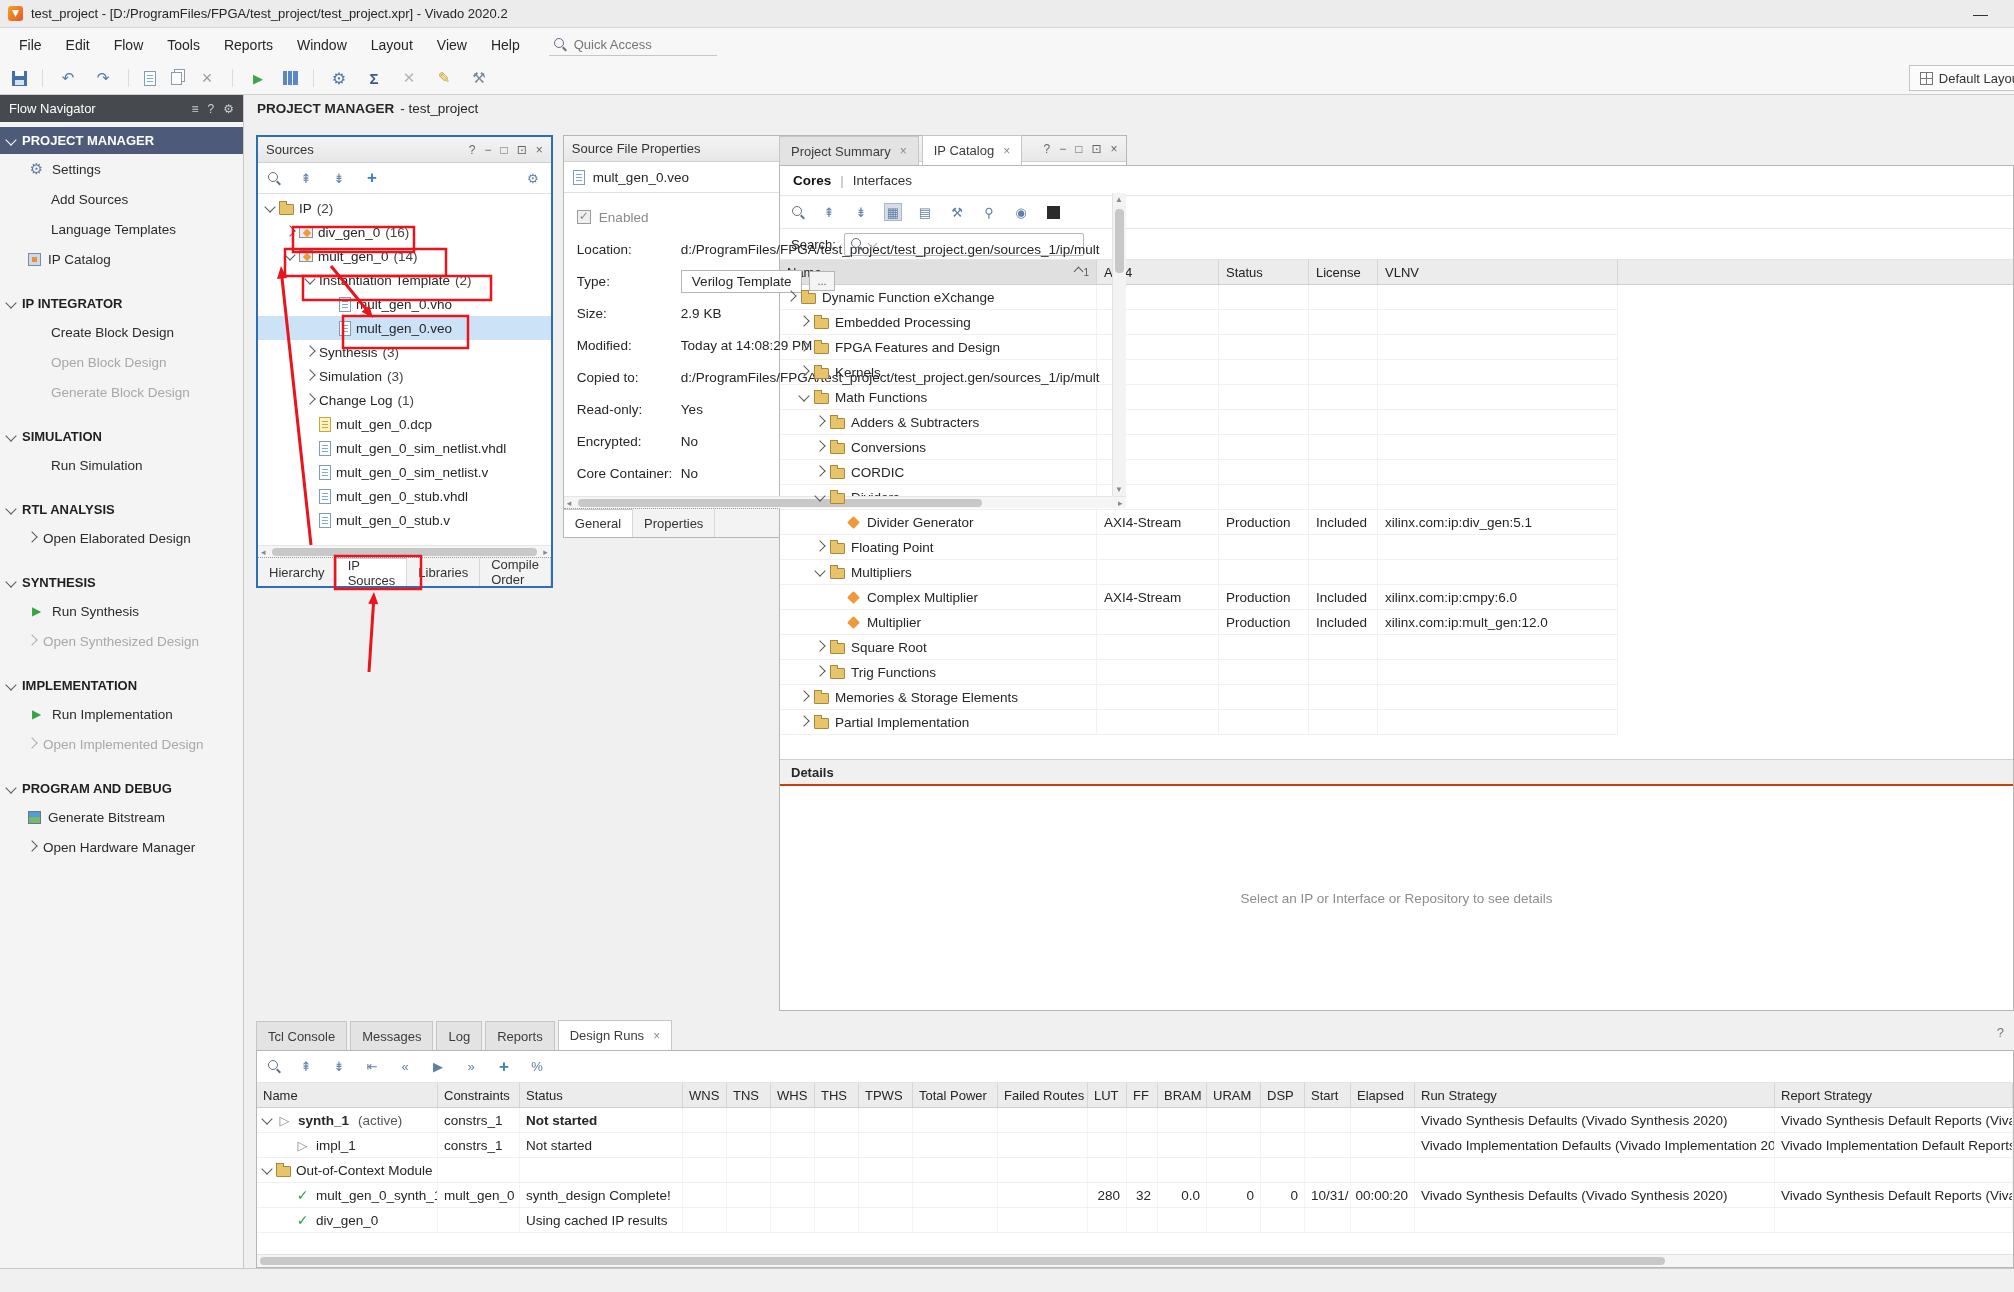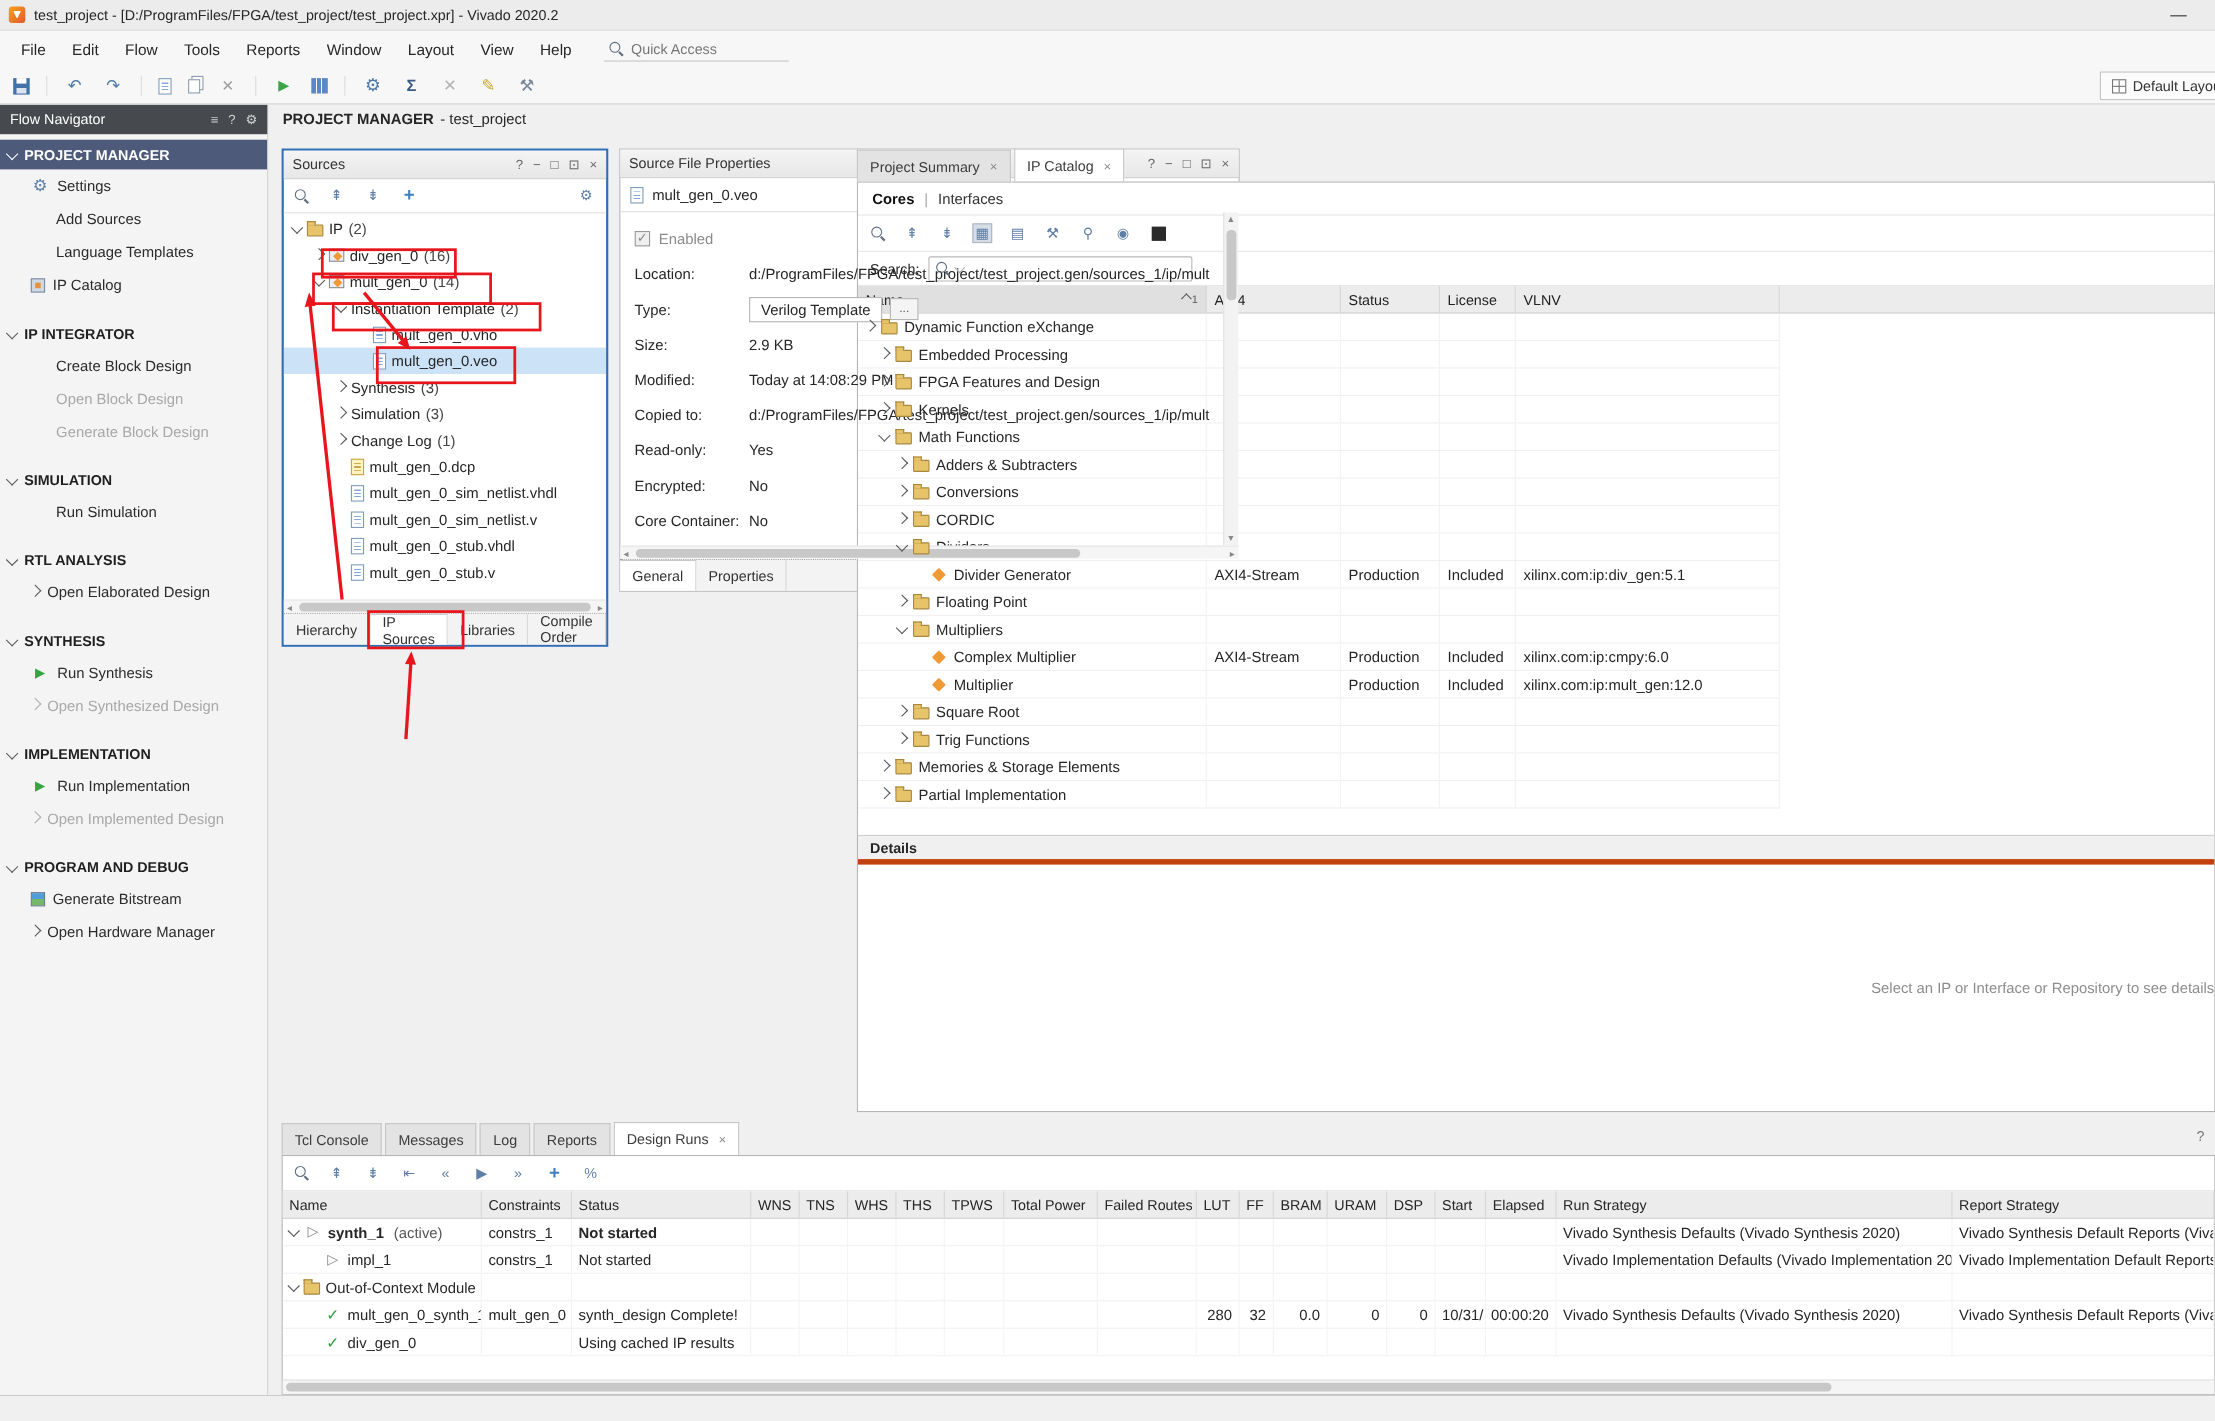--- a/index.html
+++ b/index.html
@@ -151,22 +151,22 @@
 .search-box input{border:none;outline:none;flex:1;font-size:13px}
 .cat-head{display:grid;grid-template-columns:317px 122px 90px 69px 240px 1fr;height:25px;background:#ececec;border-bottom:1px solid #cfcfcf;font-size:13px;flex:none}
 .cat-head>div{display:flex;align-items:center;padding:0 7px;border-right:1px solid #d6d6d6;color:#222}
 .cat-head>div:last-child{border-right:none}
 .cat-head>div.sorted{background:#e0e0e0}
 .sortind{margin-left:auto;display:flex;align-items:center;gap:1px;color:#555;font-size:10px}
 .cat-rows{flex:1;overflow:hidden}
 .cat-row{display:grid;grid-template-columns:317px 122px 90px 69px 240px;width:838px;height:25px;border-bottom:1px solid #f0f0f0;font-size:13.5px}
 .cat-row>div{display:flex;align-items:center;padding:0 7px;border-right:1px solid #f2f2f2;overflow:hidden;white-space:nowrap}
 .cat-row .c-name{gap:6px}
-.details-head{height:27px;background:#f0f0f0;border-top:1px solid #cfcfcf;border-bottom:5px solid #c2410c;display:flex;align-items:center;padding:0 11px;font-weight:bold;font-size:13px;flex:none}
-.details-body{height:224px;display:flex;align-items:center;justify-content:flex-end;color:#8d8d8d;font-size:13.5px;flex:none}
+.details-head{height:27px;background:#f0f0f0;border-top:1px solid #cfcfcf;border-bottom:2px solid #c2410c;display:flex;align-items:center;padding:0 11px;font-weight:bold;font-size:13px;flex:none}
+.details-body{height:224px;display:flex;align-items:center;justify-content:center;color:#8d8d8d;font-size:13.5px;flex:none}
 
 
 .bottom-wrap{margin:8px 0 0 12px;flex:1;display:flex;flex-direction:column;min-height:0}
 .b-tabs{height:31px;display:flex;align-items:flex-end;gap:3px;font-size:13px;position:relative}
 .b-help{position:absolute;right:10px;top:6px;color:#777;font-size:13px}
 .b-body{flex:1;background:#fff;border:1px solid #b6b6b6;display:flex;flex-direction:column;min-height:0}
 .b-tool{height:32px;display:flex;align-items:center;gap:15px;padding:0 10px;border-bottom:1px solid #e4e4e4;flex:none;color:#6b8cae}
 .runs-head{display:grid;grid-template-columns:181px 82px 163px 44px 44px 44px 44px 54px 85px 90px 39px 31px 49px 54px 44px 46px 64px 360px minmax(120px,1fr);height:25px;background:#ececec;border-bottom:1px solid #cfcfcf;font-size:13px;flex:none}
 .runs-head>div{display:flex;align-items:center;padding:0 6px;border-right:1px solid #d6d6d6;overflow:hidden;white-space:nowrap}
 .runs-rows{flex:1;overflow:hidden}

